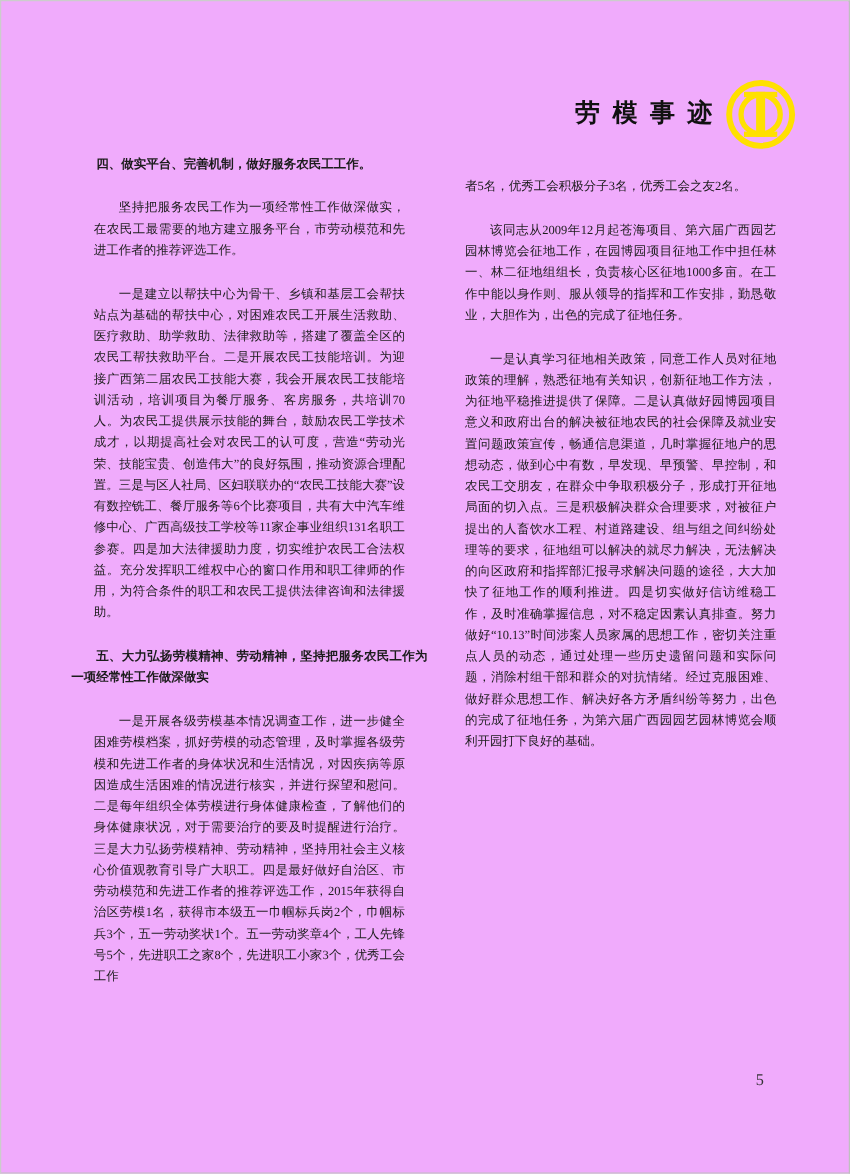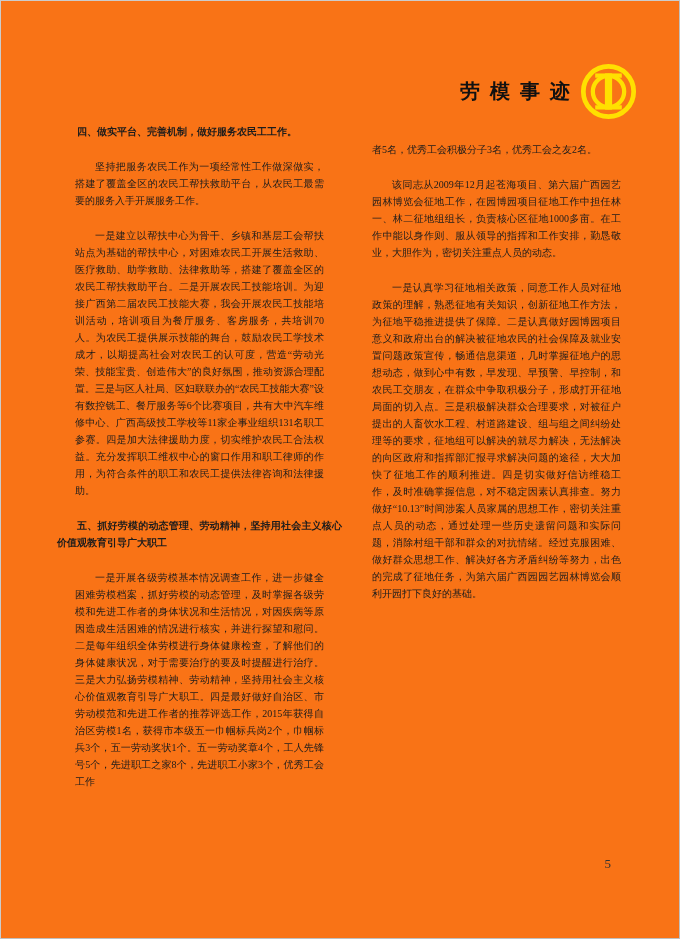--- a/index.html
+++ b/index.html
@@ -6,21 +6,21 @@
     margin: 0;
     padding: 0;
     background: #ffffff;
     font-family: "Liberation Serif", "DejaVu Serif", serif;
   }
   .page {
     position: relative;
     width: 680px;
     height: 939px;
     box-sizing: border-box;
-    background: #f97316;
+    background: #f0abfc;
     border: 1px solid #cccccc;
     border-right-color: #bfbfbf;
     border-bottom-color: #bfbfbf;
     overflow: hidden;
   }
   .header {
     margin-top: 58px;
     height: 64px;
     padding-right: 42px;
     display: flex;
@@ -96,29 +96,29 @@
         <rect x="16" y="11" width="28" height="4.5"></rect>
         <rect x="16" y="44.5" width="28" height="4.5"></rect>
       </g>
     </svg>
   </div>
 
   <div class="columns">
 
     <div class="col">
       <div class="heading">四、做实平台、完善机制，做好服务农民工工作。</div>
-      <div class="para">坚持把服务农民工作为一项经常性工作做深做实，搭建了覆盖全区的农民工帮扶救助平台，从农民工最需要的服务入手开展服务工作。</div>
+      <div class="para">坚持把服务农民工作为一项经常性工作做深做实，在农民工最需要的地方建立服务平台，市劳动模范和先进工作者的推荐评选工作。</div>
       <div class="para">一是建立以帮扶中心为骨干、乡镇和基层工会帮扶站点为基础的帮扶中心，对困难农民工开展生活救助、医疗救助、助学救助、法律救助等，搭建了覆盖全区的农民工帮扶救助平台。二是开展农民工技能培训。为迎接广西第二届农民工技能大赛，我会开展农民工技能培训活动，培训项目为餐厅服务、客房服务，共培训70人。为农民工提供展示技能的舞台，鼓励农民工学技术成才，以期提高社会对农民工的认可度，营造“劳动光荣、技能宝贵、创造伟大”的良好氛围，推动资源合理配置。三是与区人社局、区妇联联办的“农民工技能大赛”设有数控铣工、餐厅服务等6个比赛项目，共有大中汽车维修中心、广西高级技工学校等11家企事业组织131名职工参赛。四是加大法律援助力度，切实维护农民工合法权益。充分发挥职工维权中心的窗口作用和职工律师的作用，为符合条件的职工和农民工提供法律咨询和法律援助。</div>
-      <div class="heading">五、抓好劳模的动态管理、劳动精神，坚持用社会主义核心价值观教育引导广大职工</div>
+      <div class="heading">五、大力弘扬劳模精神、劳动精神，坚持把服务农民工作为一项经常性工作做深做实</div>
       <div class="para">一是开展各级劳模基本情况调查工作，进一步健全困难劳模档案，抓好劳模的动态管理，及时掌握各级劳模和先进工作者的身体状况和生活情况，对因疾病等原因造成生活困难的情况进行核实，并进行探望和慰问。二是每年组织全体劳模进行身体健康检查，了解他们的身体健康状况，对于需要治疗的要及时提醒进行治疗。三是大力弘扬劳模精神、劳动精神，坚持用社会主义核心价值观教育引导广大职工。四是最好做好自治区、市劳动模范和先进工作者的推荐评选工作，2015年获得自治区劳模1名，获得市本级五一巾帼标兵岗2个，巾帼标兵3个，五一劳动奖状1个。五一劳动奖章4个，工人先锋号5个，先进职工之家8个，先进职工小家3个，优秀工会工作</div>
     </div>
 
     <div class="col">
       <div class="para cont">者5名，优秀工会积极分子3名，优秀工会之友2名。</div>
-      <div class="para">该同志从2009年12月起苍海项目、第六届广西园艺园林博览会征地工作，在园博园项目征地工作中担任林一、林二征地组组长，负责核心区征地1000多亩。在工作中能以身作则、服从领导的指挥和工作安排，勤恳敬业，大胆作为，密切关注重点人员的动态。</div>
+      <div class="para">该同志从2009年12月起苍海项目、第六届广西园艺园林博览会征地工作，在园博园项目征地工作中担任林一、林二征地组组长，负责核心区征地1000多亩。在工作中能以身作则、服从领导的指挥和工作安排，勤恳敬业，大胆作为，出色的完成了征地任务。</div>
       <div class="para">一是认真学习征地相关政策，同意工作人员对征地政策的理解，熟悉征地有关知识，创新征地工作方法，为征地平稳推进提供了保障。二是认真做好园博园项目意义和政府出台的解决被征地农民的社会保障及就业安置问题政策宣传，畅通信息渠道，几时掌握征地户的思想动态，做到心中有数，早发现、早预警、早控制，和农民工交朋友，在群众中争取积极分子，形成打开征地局面的切入点。三是积极解决群众合理要求，对被征户提出的人畜饮水工程、村道路建设、组与组之间纠纷处理等的要求，征地组可以解决的就尽力解决，无法解决的向区政府和指挥部汇报寻求解决问题的途径，大大加快了征地工作的顺利推进。四是切实做好信访维稳工作，及时准确掌握信息，对不稳定因素认真排查。努力做好“10.13”时间涉案人员家属的思想工作，密切关注重点人员的动态，通过处理一些历史遗留问题和实际问题，消除村组干部和群众的对抗情绪。经过克服困难、做好群众思想工作、解决好各方矛盾纠纷等努力，出色的完成了征地任务，为第六届广西园园艺园林博览会顺利开园打下良好的基础。</div>
     </div>
 
   </div>
 
   <div class="page-number">5</div>
 
 </div>
 
 </body></html>

